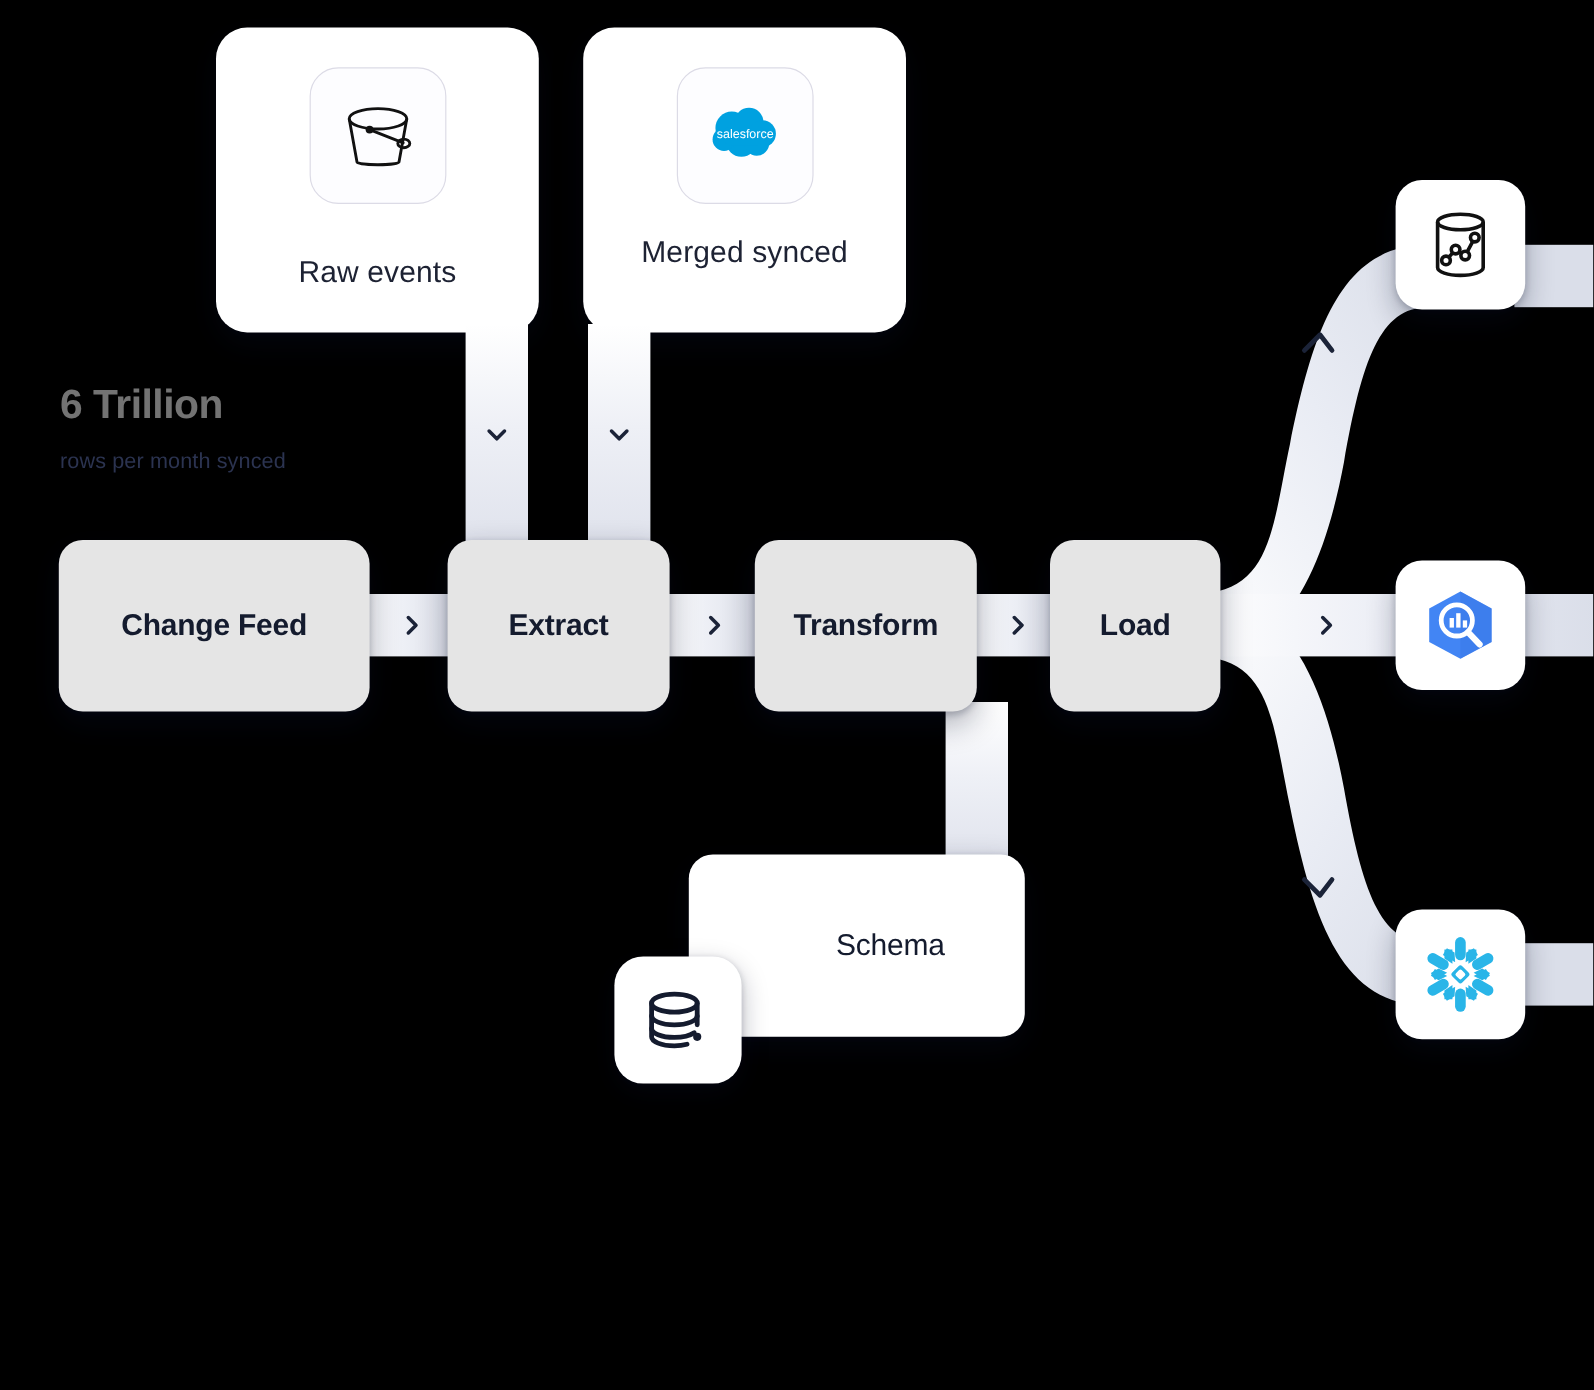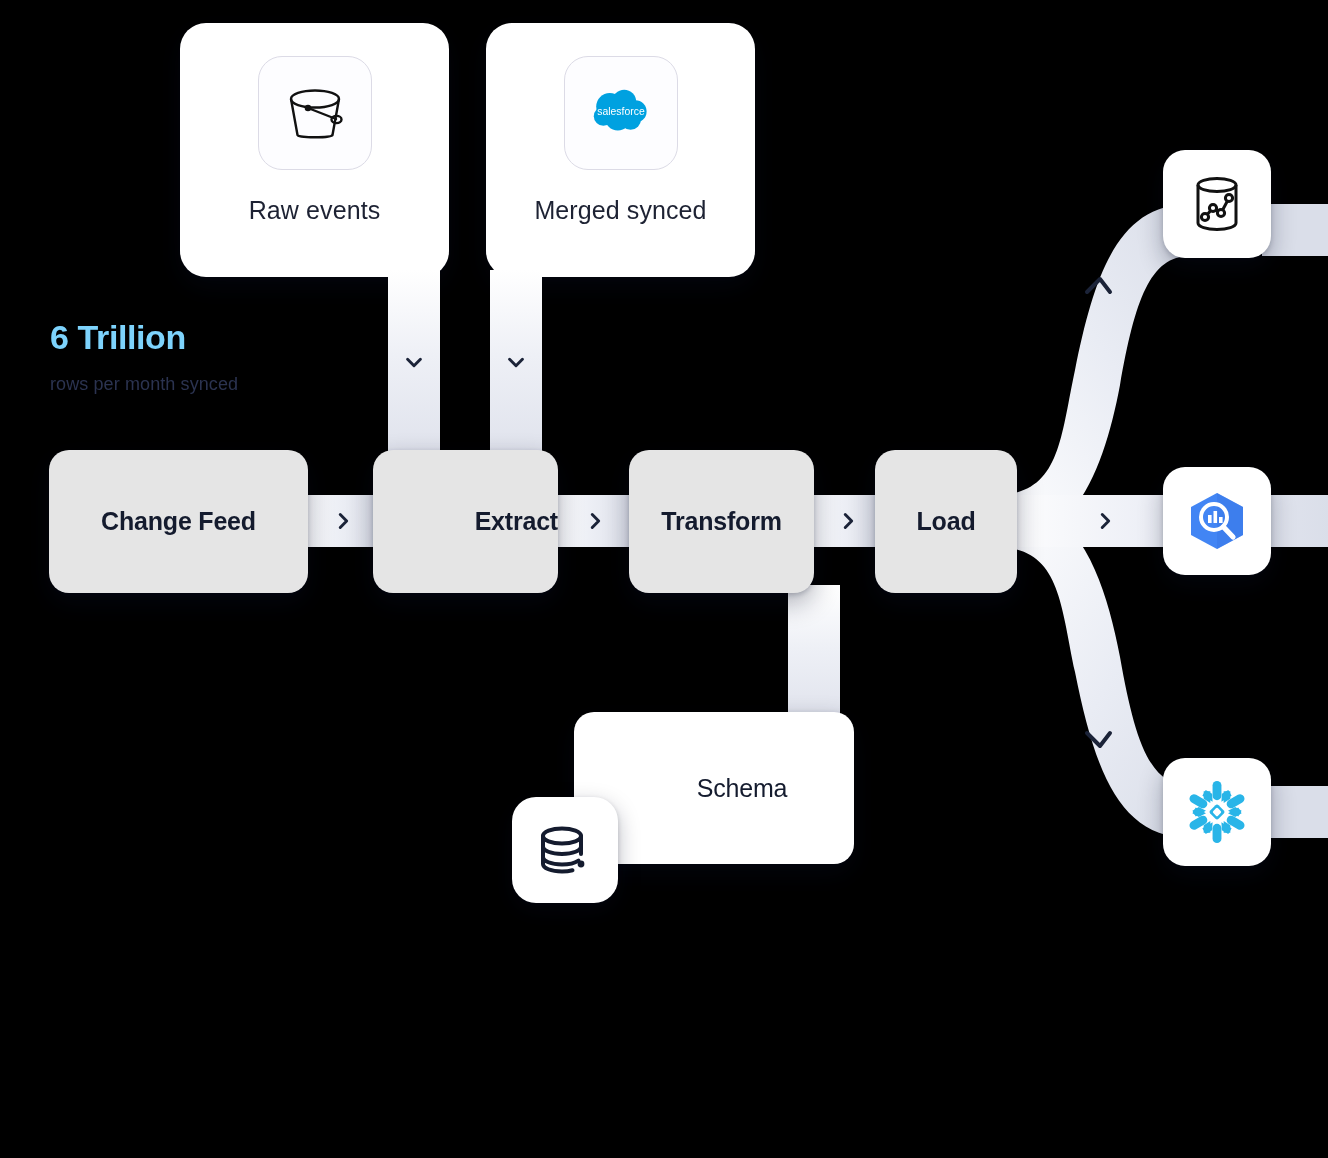--- a/index.html
+++ b/index.html
@@ -104,21 +104,21 @@
     stroke-width: 3.2;
     stroke-linecap: round;
     stroke-linejoin: round;
   }
 
   
   .stat-big {
     position: absolute;
     font-size: 34px;
     font-weight: 700;
-    color: #7dd3fc;
+    color: #737373;
     letter-spacing: -0.4px;
     white-space: nowrap;
   }
   .stat-sub {
     position: absolute;
     font-size: 18px;
     font-weight: 400;
     color: #2b3category;
     color: #2b3350;
     letter-spacing: 0.1px;
@@ -210,21 +210,21 @@
   <div class="card source-card" style="left:180px; top:23px; width:269px; height:254px; padding-top:33px;">
     <div class="icon-tile">
       <svg width="74" height="74" viewBox="0 0 74 74">
         <ellipse cx="37" cy="23" rx="24" ry="8.5" fill="none" stroke="#111111" stroke-width="2.4"></ellipse>
         <path d="M 13 23 L 19.5 59 C 20 62 53.5 62 54.5 59 L 61 23" fill="none" stroke="#111111" stroke-width="2.4" stroke-linejoin="round"></path>
         <path d="M 30 32 L 58 43" fill="none" stroke="#111111" stroke-width="2.4" stroke-linecap="round"></path>
         <circle cx="30" cy="32" r="3.3" fill="#111111"></circle>
         <ellipse cx="58.5" cy="43.5" rx="5" ry="3.6" fill="none" stroke="#111111" stroke-width="2.4"></ellipse>
       </svg>
     </div>
-    <div class="source-label" style="margin-top:26px;">Raw events</div>
+    <div class="source-label" style="margin-top:43px;">Raw events</div>
   </div>
 
   <div class="card source-card" style="left:486px; top:23px; width:269px; height:254px; padding-top:33px;">
     <div class="icon-tile">
       <svg width="80" height="80" viewBox="0 0 100 100">
         <g fill="#00A1E0">
           <circle cx="36" cy="42" r="17"></circle>
           <circle cx="54" cy="36" r="15"></circle>
           <circle cx="68" cy="48" r="14"></circle>
           <circle cx="46" cy="56" r="16"></circle>
@@ -273,21 +273,21 @@
       <path d="M 9 5 L 16 12 L 9 19"></path>
     </svg>
   </div>
 
   <div class="conn-v" style="left:788px; top:585px; height:140px; z-index:3;"></div>
 
   <div class="stage-box" style="left:49px; top:450px; width:259px; height:143px;">
     <span class="stage-label">Change Feed</span>
   </div>
 
-  <div class="stage-box" style="left:373px; top:450px; width:185px; height:143px;justify-content:flex-end;">
+  <div class="stage-box" style="left:373px; top:450px; width:185px; height:143px;">
     <span class="stage-label">Extract</span>
   </div>
 
   <div class="stage-box" style="left:629px; top:450px; width:185px; height:143px;">
     <span class="stage-label">Transform</span>
   </div>
 
   <div class="stage-box" style="left:875px; top:450px; width:142px; height:143px;">
     <span class="stage-label">Load</span>
   </div>

